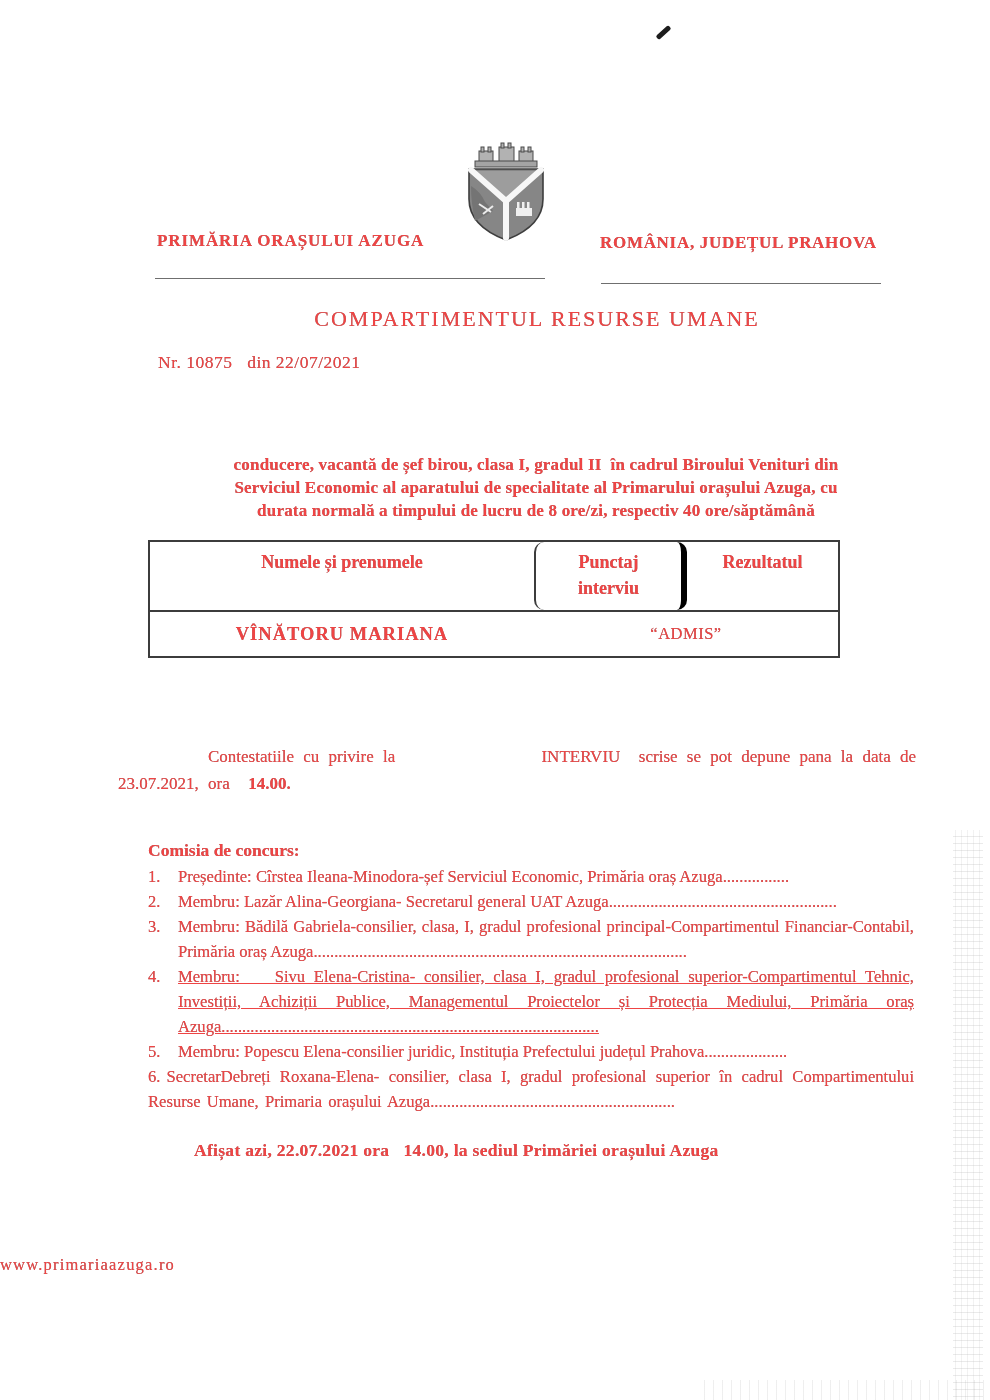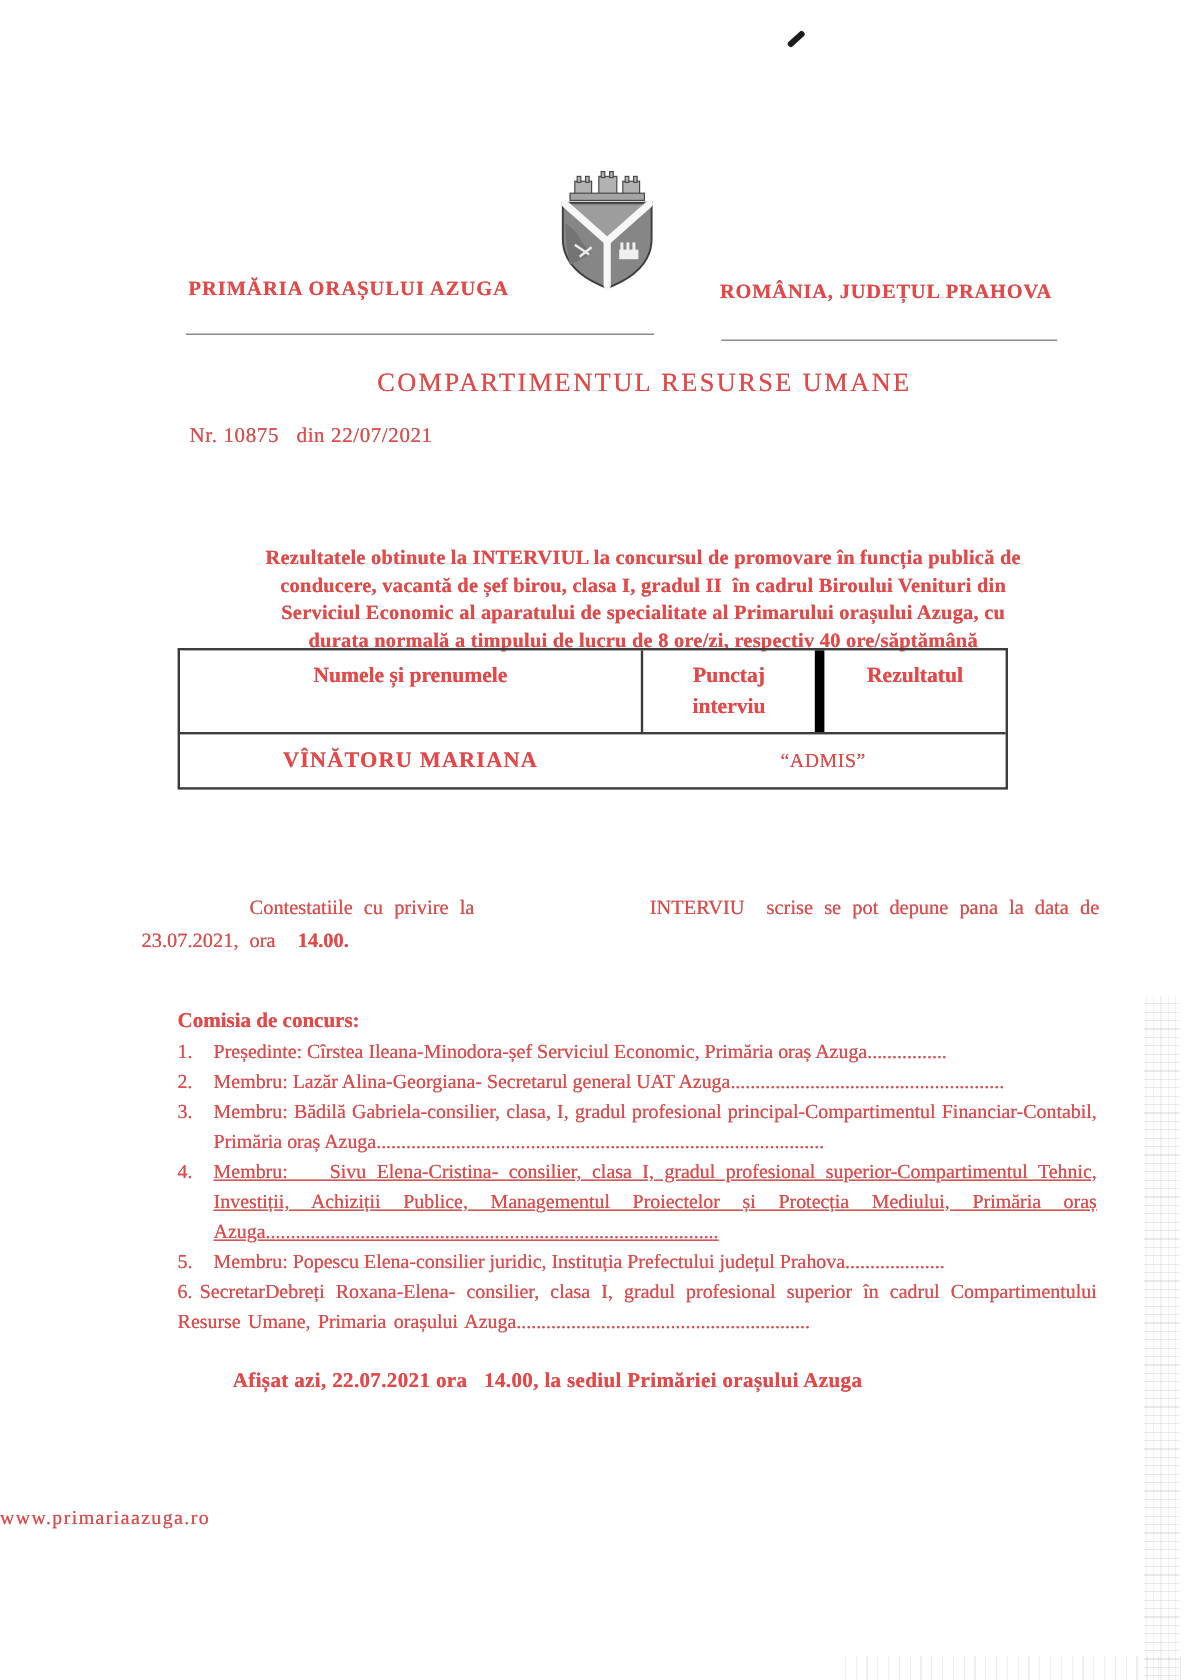--- a/index.html
+++ b/index.html
@@ -26,21 +26,21 @@
   .intro{left:150px;top:453px;width:772px;text-align:center;font-weight:bold;
     font-size:17px;line-height:23px;letter-spacing:.2px;}
   
   .rtable{left:148px;top:540px;width:692px;height:118px;border:2px solid #3c3c3c;
     box-sizing:border-box;display:flex;flex-direction:column;}
   .trow{display:flex;}
   .trow.head{height:70px;border-bottom:2px solid #3c3c3c;box-sizing:border-box;}
   .trow.data{flex:1;}
   .tcell{box-sizing:border-box;display:flex;flex-direction:column;align-items:center;}
   .c1{width:384px;}
-  .c2{width:153px;border-left:2px solid #3c3c3c;border-right:8px solid #000000;}
+  .c2{width:153px;border-left:2px solid #3c3c3c;border-right:6px solid #000000;border-radius:10px;}
   .c3{flex:1;}
   .head .tcell{padding-top:7px;font-size:18px;font-weight:bold;line-height:26px;}
   .data .tcell{justify-content:center;}
   .cell-name{font-size:18.5px;font-weight:bold;letter-spacing:1px;}
   .cell-score{font-size:18px;font-weight:bold;align-self:flex-start;padding-left:8px;}
   .cell-result{font-size:16.5px;letter-spacing:.5px;}
   
   .contest{left:118px;top:743px;width:798px;font-size:17px;line-height:27px;word-spacing:5px;}
   .contest-l1{display:flex;justify-content:space-between;padding-left:90px;}
   
@@ -117,21 +117,20 @@
 
   <div class="abs org-left">PRIMĂRIA ORAȘULUI AZUGA</div>
   <div class="abs org-right">ROMÂNIA, JUDEȚUL PRAHOVA</div>
   <div class="abs rule rule-left"></div>
   <div class="abs rule rule-right"></div>
 
   <div class="abs doc-title">COMPARTIMENTUL RESURSE UMANE</div>
   <div class="abs nr-line">Nr. 10875&nbsp;&nbsp; din 22/07/2021</div>
 
   <div class="abs intro">
-    <div>Rezultatele obtinute la INTERVIUL la concursul de promovare în funcția publică de</div>
     <div>conducere, vacantă de șef birou, clasa I, gradul II&nbsp; în cadrul Biroului Venituri din</div>
     <div>Serviciul Economic al aparatului de specialitate al Primarului orașului Azuga, cu</div>
     <div>durata normală a timpului de lucru de 8 ore/zi, respectiv 40 ore/săptămână</div>
   </div>
 
   <div class="abs rtable">
     <div class="trow head">
       <div class="tcell c1">
         <span>Numele și prenumele</span>
       </div>

